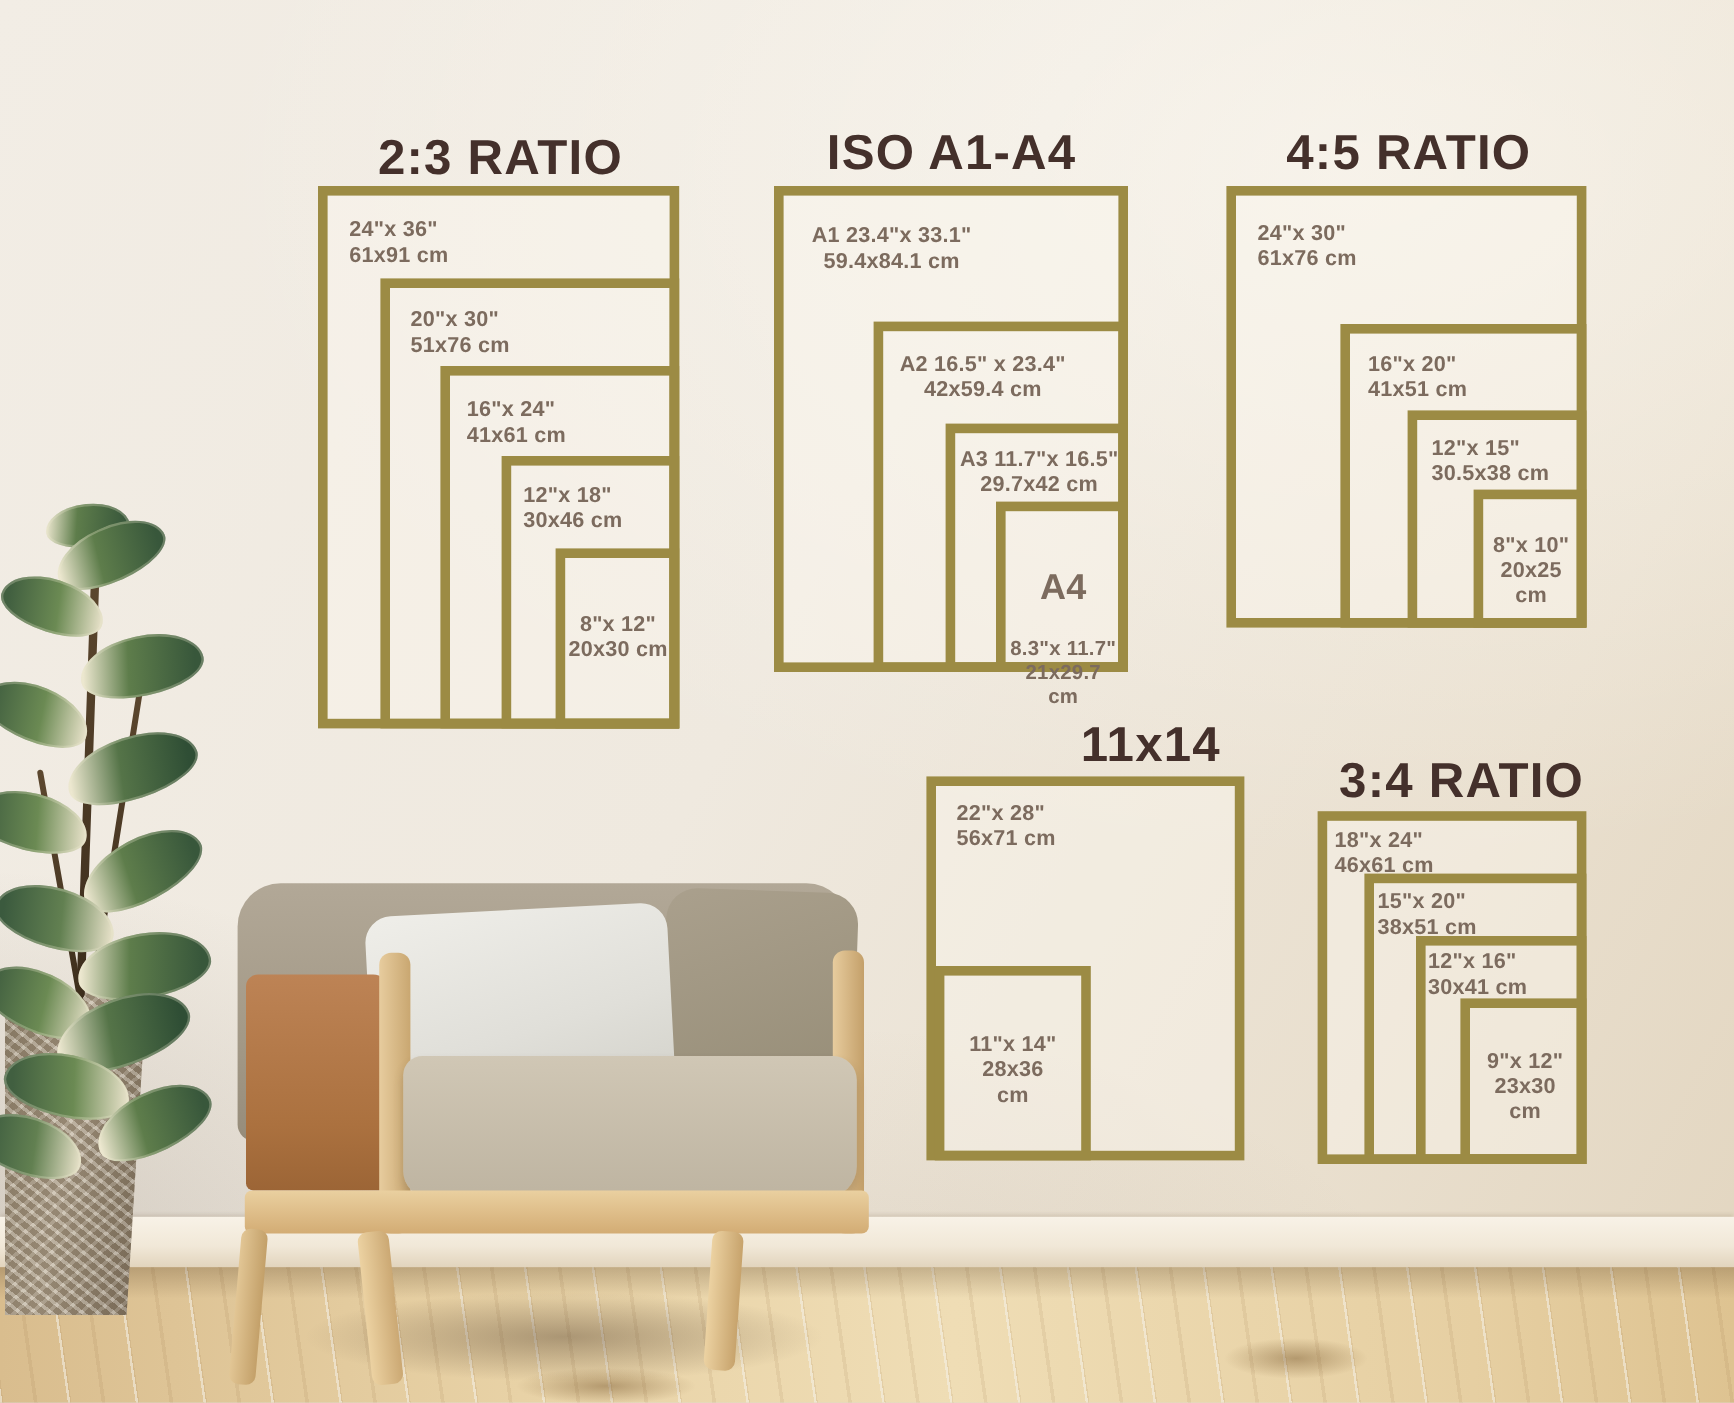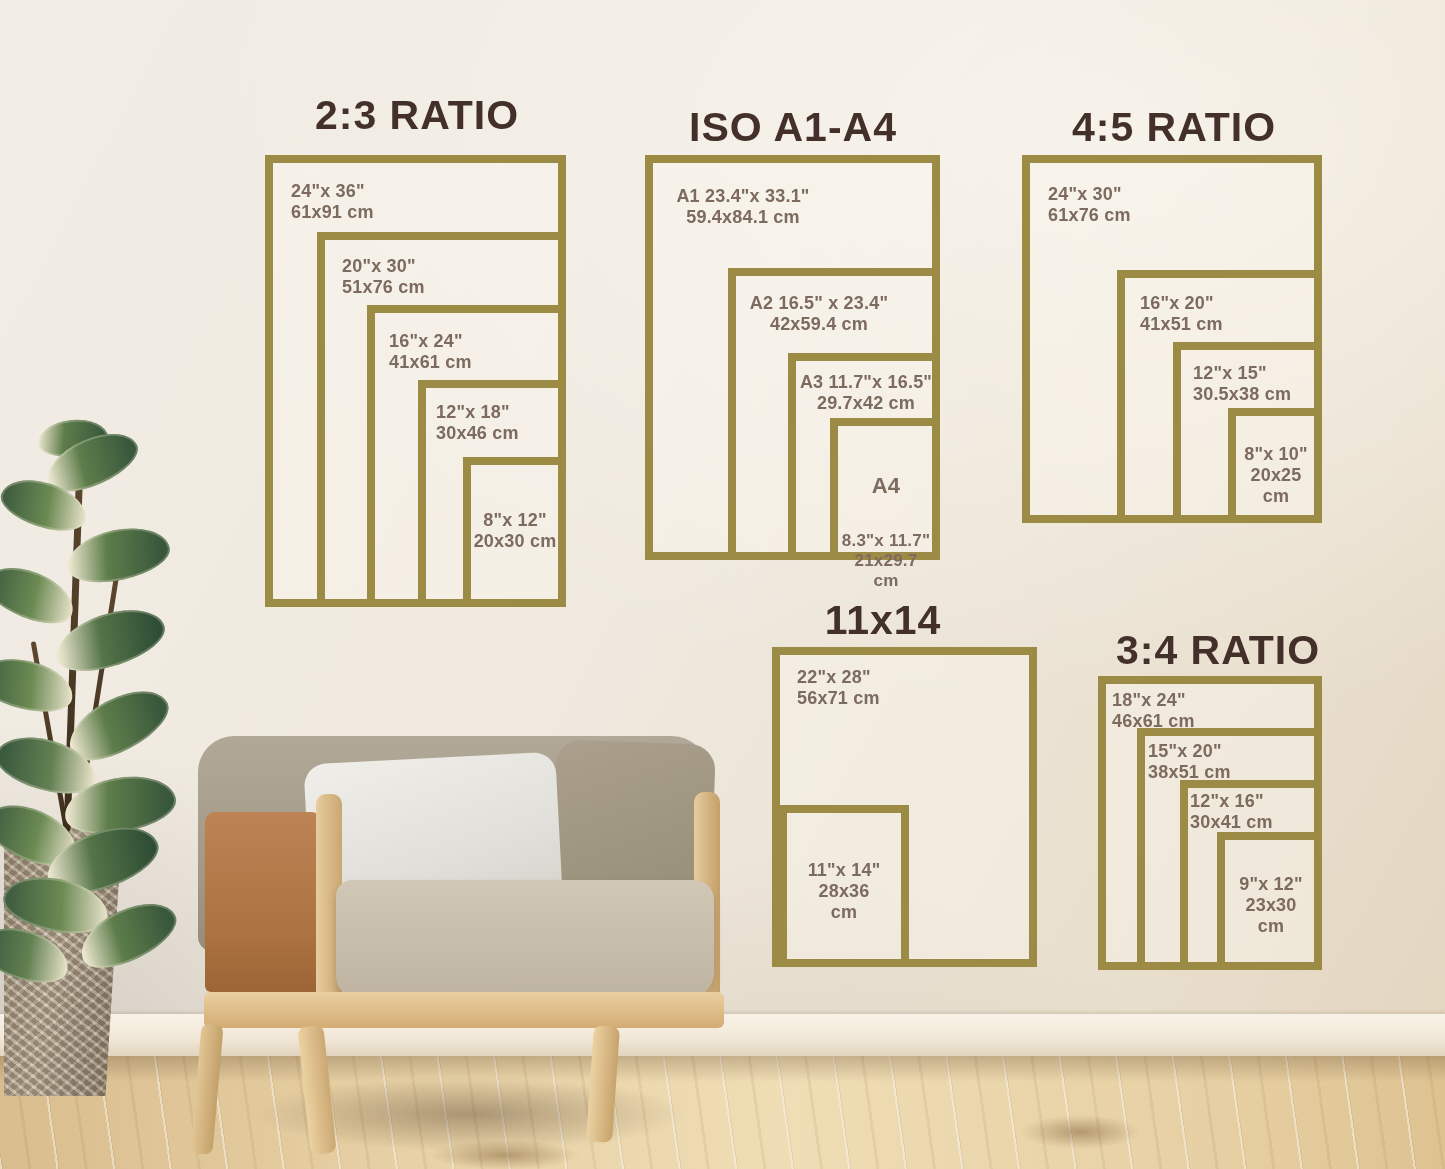--- a/index.html
+++ b/index.html
@@ -43,21 +43,21 @@
     position:absolute;box-sizing:border-box;border:8px solid var(--gold);
     background:transparent;
   }
   .frame.outer{background:rgba(250,246,238,.45);}
   .lbl{
     position:absolute;white-space:pre-line;
     font-size:18px;font-weight:700;line-height:1.16;letter-spacing:.2px;
     color:var(--label);
   }
   .lbl.center{transform:translateX(-50%);text-align:center;}
-  .a4name{display:block;font-size:22px;margin-bottom:12px;}
+  .a4name{display:block;font-size:30px;margin-bottom:2px;}
   .a4dims{display:block;font-size:17px;line-height:1.18;}
   
   .basket{
     position:absolute;left:4px;top:824px;width:118px;height:272px;
     background:
       repeating-linear-gradient(38deg, rgba(255,255,255,.22) 0 3px, rgba(60,45,30,.18) 3px 8px),
       repeating-linear-gradient(-41deg, rgba(255,255,255,.16) 0 3px, rgba(60,45,30,.14) 3px 9px),
       linear-gradient(100deg,#a4967e 0%,#bcae97 45%,#897b66 100%);
     clip-path:polygon(0 0,100% 2%,86% 100%,0 100%);
   }
@@ -72,21 +72,21 @@
 </style>
 </head>
 <body>
 
 <div class="scene" style="--gold: #9c8b44; --title: #44302b; --label: #7c6b5e;">
 
   <div class="wall"></div>
 
   
   <section class="chart">
-    <h2 class="chart-title" style="left:417px;top:92px">2:3 RATIO</h2>
+    <h2 class="chart-title" style="left:417px;top:108px">2:3 RATIO</h2>
     <div class="frame outer" style="left:265px;top:155px;width:301px;height:452px"></div>
     <div class="frame" style="left:317px;top:232px;width:249px;height:375px"></div>
     <div class="frame" style="left:367px;top:305px;width:199px;height:302px"></div>
     <div class="frame" style="left:418px;top:380px;width:148px;height:227px"></div>
     <div class="frame" style="left:463px;top:457px;width:103px;height:150px"></div>
     <div class="lbl" style="left:291px;top:181px">24"x 36"
 61x91 cm</div>
     <div class="lbl" style="left:342px;top:256px">20"x 30"
 51x76 cm</div>
     <div class="lbl" style="left:389px;top:331px">16"x 24"
@@ -131,21 +131,21 @@
 41x51 cm</div>
     <div class="lbl" style="left:1193px;top:363px">12"x 15"
 30.5x38 cm</div>
     <div class="lbl center" style="left:1276px;top:444px">8"x 10"
 20x25
 cm</div>
   </section>
 
   
   <section class="chart">
-    <h2 class="chart-title" style="left:883px;top:597px">11x14</h2>
+    <h2 class="chart-title" style="left:959px;top:597px">11x14</h2>
     <div class="frame outer" style="left:772px;top:647px;width:265px;height:320px"></div>
     <div class="frame" style="left:779px;top:805px;width:130px;height:162px"></div>
     <div class="lbl" style="left:797px;top:667px">22"x 28"
 56x71 cm</div>
     <div class="lbl center" style="left:844px;top:860px">11"x 14"
 28x36
 cm</div>
   </section>
 
   

